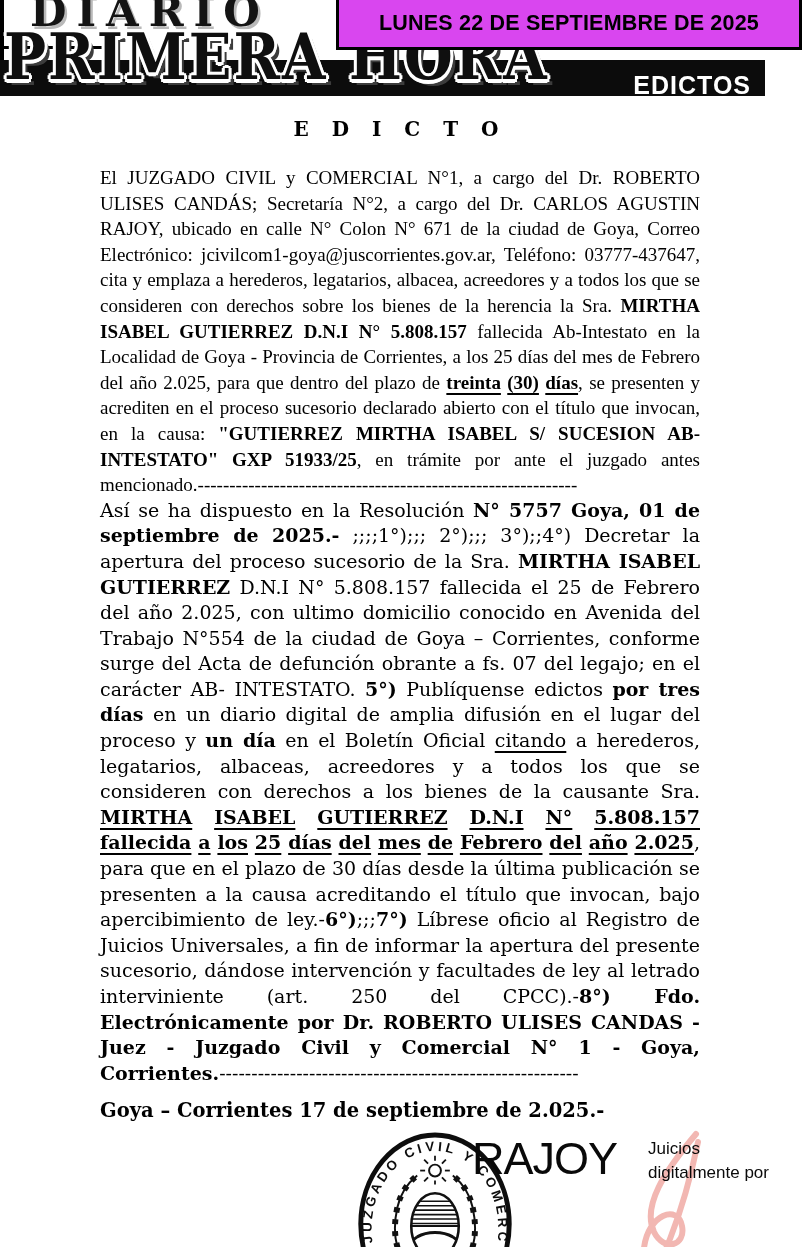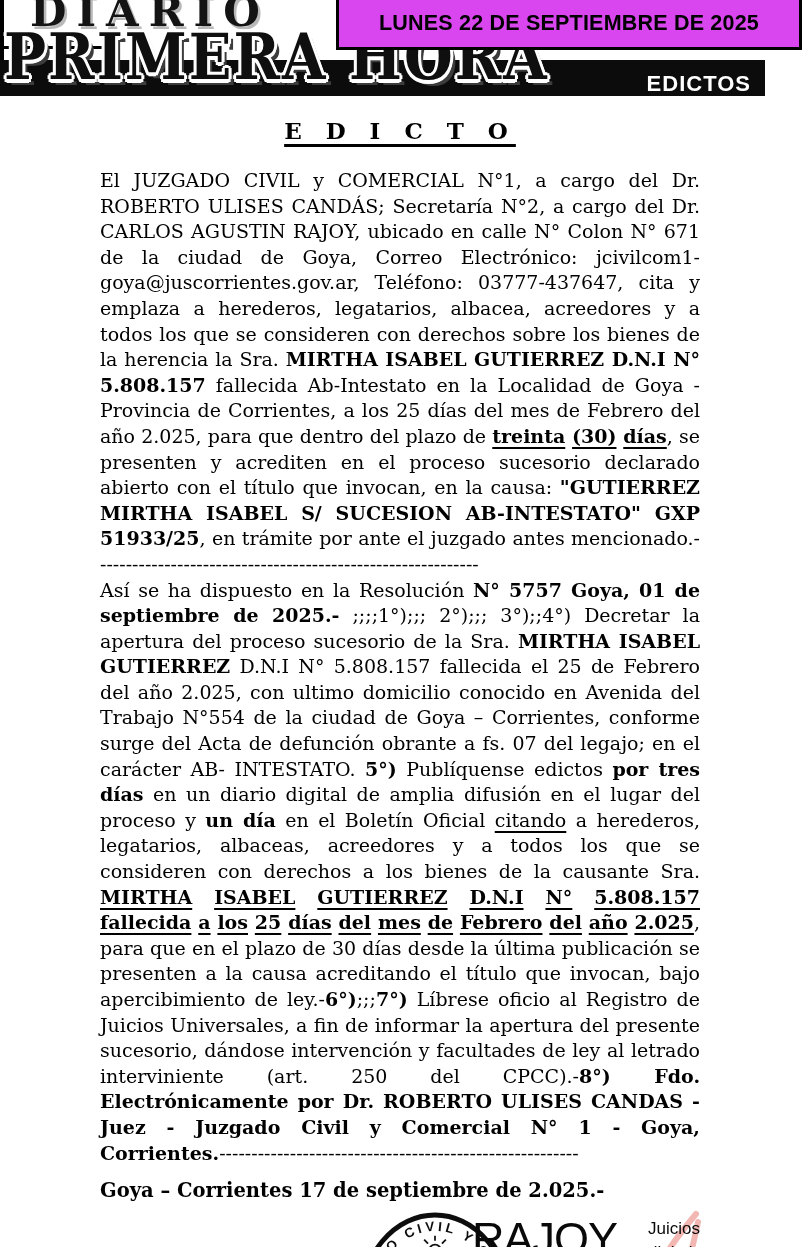--- a/index.html
+++ b/index.html
@@ -4,37 +4,37 @@
 <style>
   html,body{margin:0;padding:0;background:#fff;color:#000;}
   body{width:802px;height:1247px;overflow:hidden;font-family:"DejaVu Serif",serif;position:relative;}
 
   
   .masthead{position:relative;width:802px;height:100px;overflow:hidden;background:#fff;}
   .m-frame-left{position:absolute;left:0;top:0;width:4px;height:92px;background:#000;}
   .m-frame-under{position:absolute;left:0;top:46px;width:116px;height:3px;background:#000;}
   .m-band{position:absolute;left:0;top:60px;right:37px;height:36px;background:#0c0c0c;overflow:hidden;}
   .m-section{position:absolute;right:14px;top:13px;font-family:"Liberation Sans",sans-serif;
-             font-weight:bold;font-size:22px;color:#fff;letter-spacing:1px;line-height:1;}
+             font-weight:bold;font-size:25px;color:#fff;letter-spacing:1px;line-height:1;}
   .m-datebox{position:absolute;top:0;right:0;width:460px;height:47px;background:#d946ef;
              border:3px solid #000;border-top:none;display:flex;align-items:center;justify-content:center;z-index:3;}
   .m-date{font-family:"Liberation Sans",sans-serif;font-weight:bold;font-size:21.5px;letter-spacing:.2px;}
   .m-diario{position:absolute;left:30px;top:-13px;font-weight:bold;font-size:42px;letter-spacing:10px;
             color:#141414;text-shadow:2.5px 2.5px 0 #b9b9b9;z-index:2;}
   .m-ph{position:absolute;left:4px;top:20px;font-weight:bold;font-size:56px;letter-spacing:2px;
         white-space:nowrap;color:#0f0f0f;z-index:2;transform:scaleY(1.12);transform-origin:top left;
         text-shadow:-2px -2px 0 #fff,2px -2px 0 #fff,-2px 2px 0 #fff,2px 2px 0 #fff,
                     -3px 0 0 #fff,3px 0 0 #fff,0 3px 0 #fff,0 -3px 0 #fff,5px 5px 0 #3c3c3c;}
 
   
   .doc{width:600px;margin:0 0 0 100px;}
-  .doc-title{margin:17px 0 0 0;text-align:center;font-weight:bold;font-size:23px;letter-spacing:8px;
-             text-decoration:underline;text-decoration-thickness:2.5px;text-underline-offset:5px;}
+  .doc-title{margin:17px 0 0 0;text-align:center;font-weight:bold;font-size:20px;letter-spacing:8px;
+             text-decoration-thickness:2.5px;text-underline-offset:5px;}
   .para{margin:0;text-align:justify;font-size:19px;line-height:25.6px;}
-  .para.first{margin-top:24px;}
+  .para.first{margin-top:24px;font-family:Liberation Serif, serif;}
   .b{font-weight:bold;}
   .u{text-decoration:underline;text-decoration-thickness:2px;text-underline-offset:3.5px;}
   .closing{margin:13px 0 0 0;font-weight:bold;font-size:19.5px;}
 
   
   .sigblock{position:relative;width:802px;height:194px;margin-top:6px;}
   .seal{position:absolute;left:354px;top:2px;width:162px;height:188px;}
   .sig-name{position:absolute;left:472px;top:4px;z-index:2;font-family:"Liberation Sans",sans-serif;
             font-size:45px;line-height:1.22;color:#090909;letter-spacing:-1px;white-space:nowrap;}
   .sig-ribbon{position:absolute;left:608px;top:-2px;width:112px;height:194px;z-index:1;}

